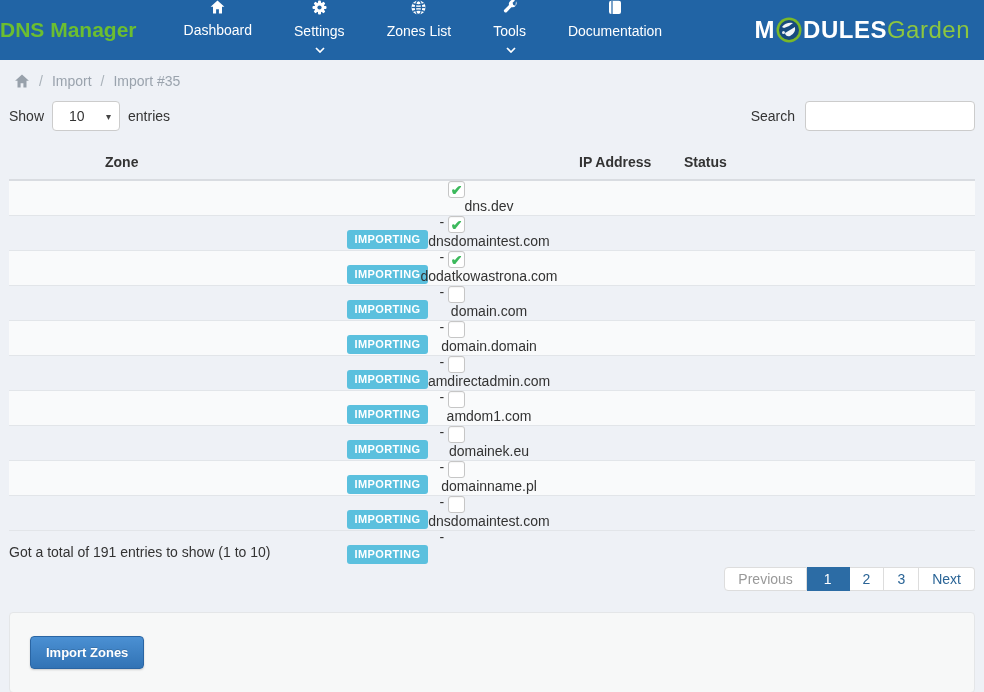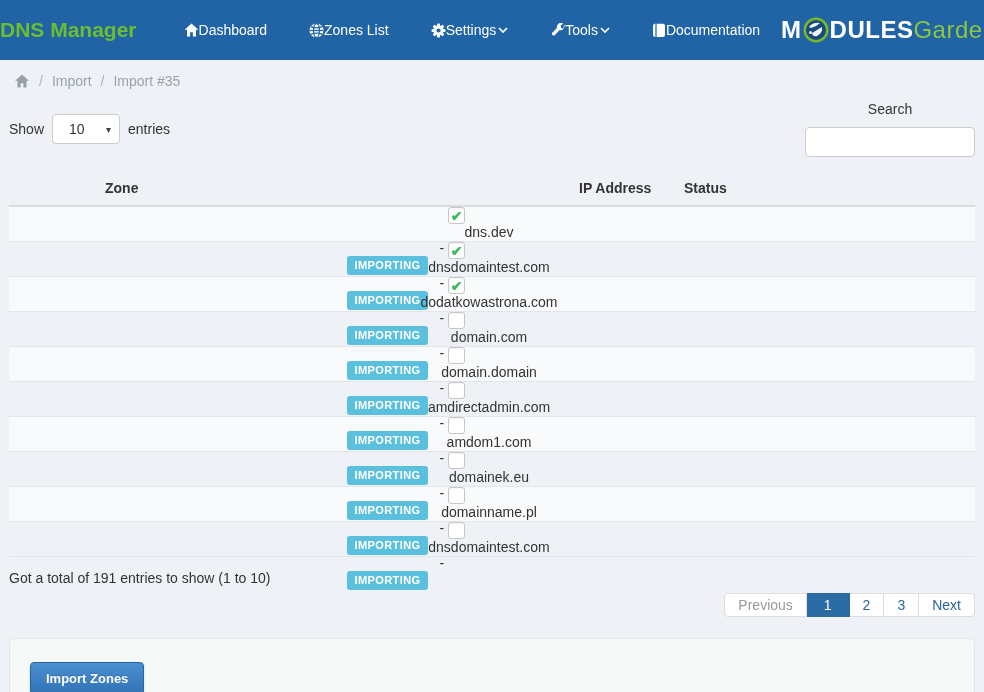--- a/index.html
+++ b/index.html
@@ -24,26 +24,27 @@
     color: #6cbe30;
     font-size: 21px;
     font-weight: bold;
     margin-right: 26px;
     white-space: nowrap;
   }
   .nav-items { display: flex; align-items: center; }
   .nav-item {
     display: flex;
     align-items: center;
-    gap: 0;
+    gap: 8px;
     color: #fff;
     padding: 0 21px;
     height: 60px;
     cursor: pointer;
     white-space: nowrap;
+    flex-direction: column;
   }
   .nav-item .icon { display: flex; align-items: center; }
   .caret { margin-left: 2px; display: flex; align-items: center; }
 
   .logo { margin-left: auto; display: flex; align-items: center; }
   .logo-text { color: #fff; font-size: 24px; font-weight: bold; letter-spacing: 0.5px; }
   .logo-garden { color: #8dc63f; font-size: 24px; font-weight: normal; letter-spacing: 0.5px; }
   .logo-globe { margin: 0 1px; display: flex; }
 
   
@@ -70,21 +71,21 @@
     border-radius: 4px;
     display: flex;
     align-items: center;
     justify-content: space-between;
     padding: 0 8px 0 16px;
     margin: 0 8px;
     cursor: pointer;
   }
   .select-caret { font-size: 10px; color: #444; }
   .select-caret::after { content: "▾"; }
-  .search-wrap { margin-left: auto; display: flex; align-items: center; gap: 10px; flex-direction: column; }
+  .search-wrap { margin-left: auto; display: flex; align-items: center; gap: 10px; }
   .search-input {
     width: 170px; height: 30px;
     border: 1px solid #ccc;
     border-radius: 4px;
     background: #fff;
     padding: 0 8px;
     font-family: "Liberation Sans", sans-serif;
     font-size: 14px;
     color: #333;
     outline: none;
@@ -205,49 +206,49 @@
         <svg width="15" height="14" viewBox="0 0 15 14">
             <path d="M7.5 0.5 L14.4 6.8 H12 V13.5 H8.9 V9.3 H6.1 V13.5 H3 V6.8 H0.6 Z" fill="#fff"></path>
           </svg>
       </span>
       <span>Dashboard</span>
     </div>
 
     <div class="nav-item">
       <span class="icon">
         <svg width="15" height="15" viewBox="0 0 15 15">
-          <circle cx="7.5" cy="7.5" r="7" fill="#fff"></circle>
-          <ellipse cx="7.5" cy="7.5" rx="3" ry="7" fill="none" stroke="#2164a5" stroke-width="1.3"></ellipse>
-          <line x1="0.5" y1="7.5" x2="14.5" y2="7.5" stroke="#2164a5" stroke-width="1.3"></line>
-          <path d="M1.8 3.6 Q7.5 6 13.2 3.6" fill="none" stroke="#2164a5" stroke-width="1.3"></path>
-          <path d="M1.8 11.4 Q7.5 9 13.2 11.4" fill="none" stroke="#2164a5" stroke-width="1.3"></path>
-        </svg>
-      </span>
-      <span>Zones List</span>
-    </div>
-
-    <div class="nav-item">
-      <span class="icon">
-        <svg width="15" height="15" viewBox="0 0 15 15">
           <g fill="#fff">
             <rect x="6" y="0.5" width="3" height="14" rx="1"></rect>
             <rect x="6" y="0.5" width="3" height="14" rx="1" transform="rotate(45 7.5 7.5)"></rect>
             <rect x="6" y="0.5" width="3" height="14" rx="1" transform="rotate(90 7.5 7.5)"></rect>
             <rect x="6" y="0.5" width="3" height="14" rx="1" transform="rotate(135 7.5 7.5)"></rect>
             <circle cx="7.5" cy="7.5" r="5"></circle>
           </g>
           <circle cx="7.5" cy="7.5" r="2.1" fill="#2164a5"></circle>
         </svg>
       </span>
       <span>Settings</span>
       <span class="caret">
         <svg width="10" height="6" viewBox="0 0 10 6">
             <path d="M1 1 L5 5 L9 1" fill="none" stroke="#fff" stroke-width="1.7"></path>
           </svg>
       </span>
+    </div>
+
+    <div class="nav-item">
+      <span class="icon">
+        <svg width="15" height="15" viewBox="0 0 15 15">
+          <circle cx="7.5" cy="7.5" r="7" fill="#fff"></circle>
+          <ellipse cx="7.5" cy="7.5" rx="3" ry="7" fill="none" stroke="#2164a5" stroke-width="1.3"></ellipse>
+          <line x1="0.5" y1="7.5" x2="14.5" y2="7.5" stroke="#2164a5" stroke-width="1.3"></line>
+          <path d="M1.8 3.6 Q7.5 6 13.2 3.6" fill="none" stroke="#2164a5" stroke-width="1.3"></path>
+          <path d="M1.8 11.4 Q7.5 9 13.2 11.4" fill="none" stroke="#2164a5" stroke-width="1.3"></path>
+        </svg>
+      </span>
+      <span>Zones List</span>
     </div>
 
     <div class="nav-item">
       <span class="icon">
         <svg width="15" height="15" viewBox="0 0 15 15">
           <path d="M14 1.2 a4.1 4.1 0 0 1 -4.6 6 L4.9 11.9 a1.7 1.7 0 1 1 -2.4 -2.4 L7 5 a4.1 4.1 0 0 1 6 -4.6 L10.6 2.8 l0.7 2.2 2.2 0.7 z" fill="#fff"></path>
         </svg>
       </span>
       <span>Tools</span>
       <span class="caret">

